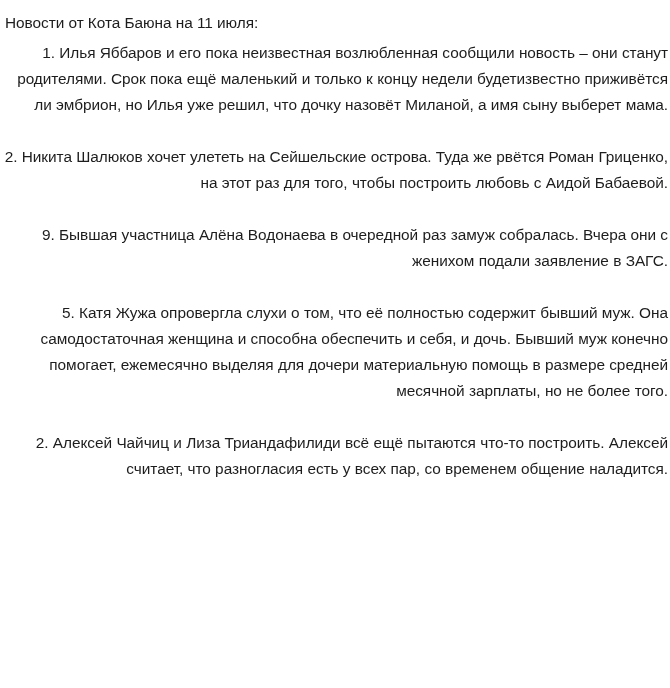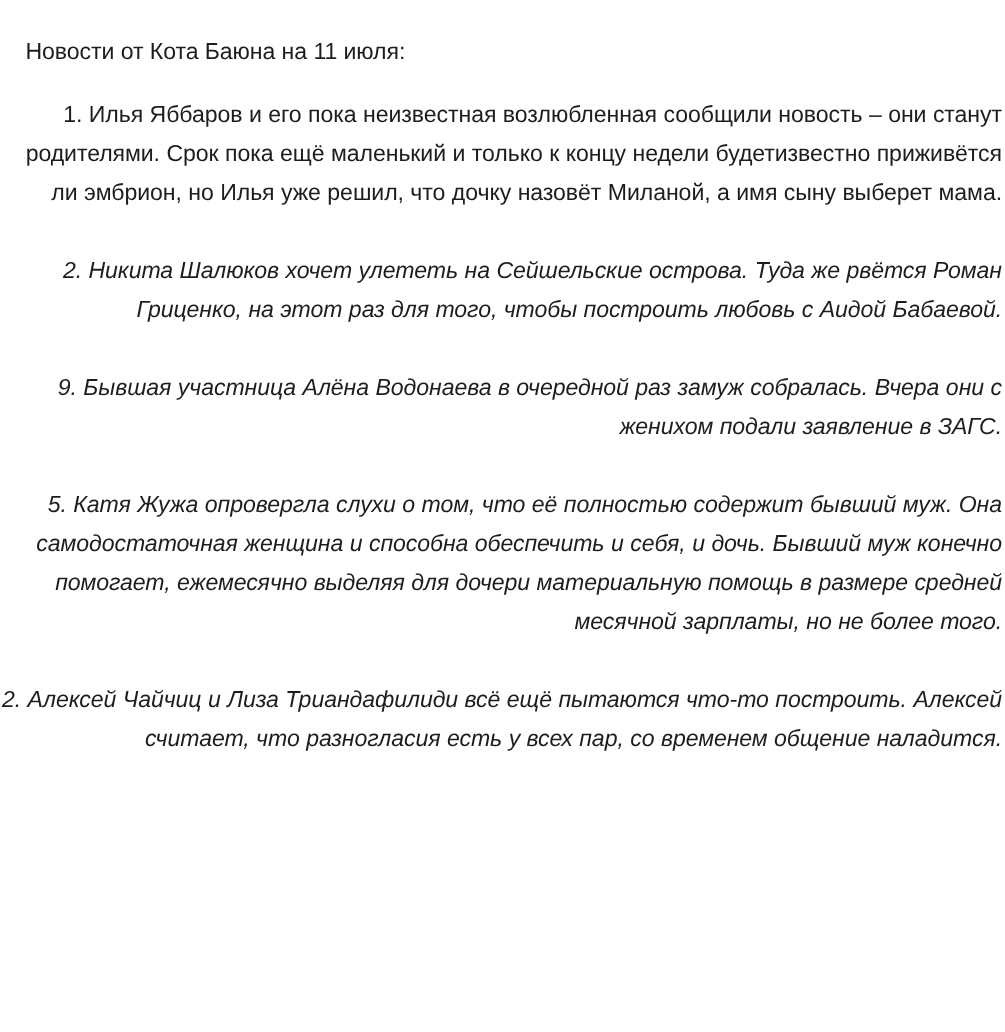--- a/index.html
+++ b/index.html
@@ -26,24 +26,23 @@
     font-size: 15.4px;
     line-height: 26px;
     color: #1d1d1d;
     letter-spacing: -0.05px;
     word-spacing: 0.1px;
     text-align: right;
     white-space: normal;
   }
   .para + .para {
     margin-top: 26px;
-    font-style: italic;
   }
   .headline {
-    margin: 16px;
+    margin: 4px;
     font-size: 15.4px;
     line-height: 26px;
     font-weight: 400;
     color: #1d1d1d;
     letter-spacing: -0.05px;
   }
 </style>
 </head>
 <body>
 

